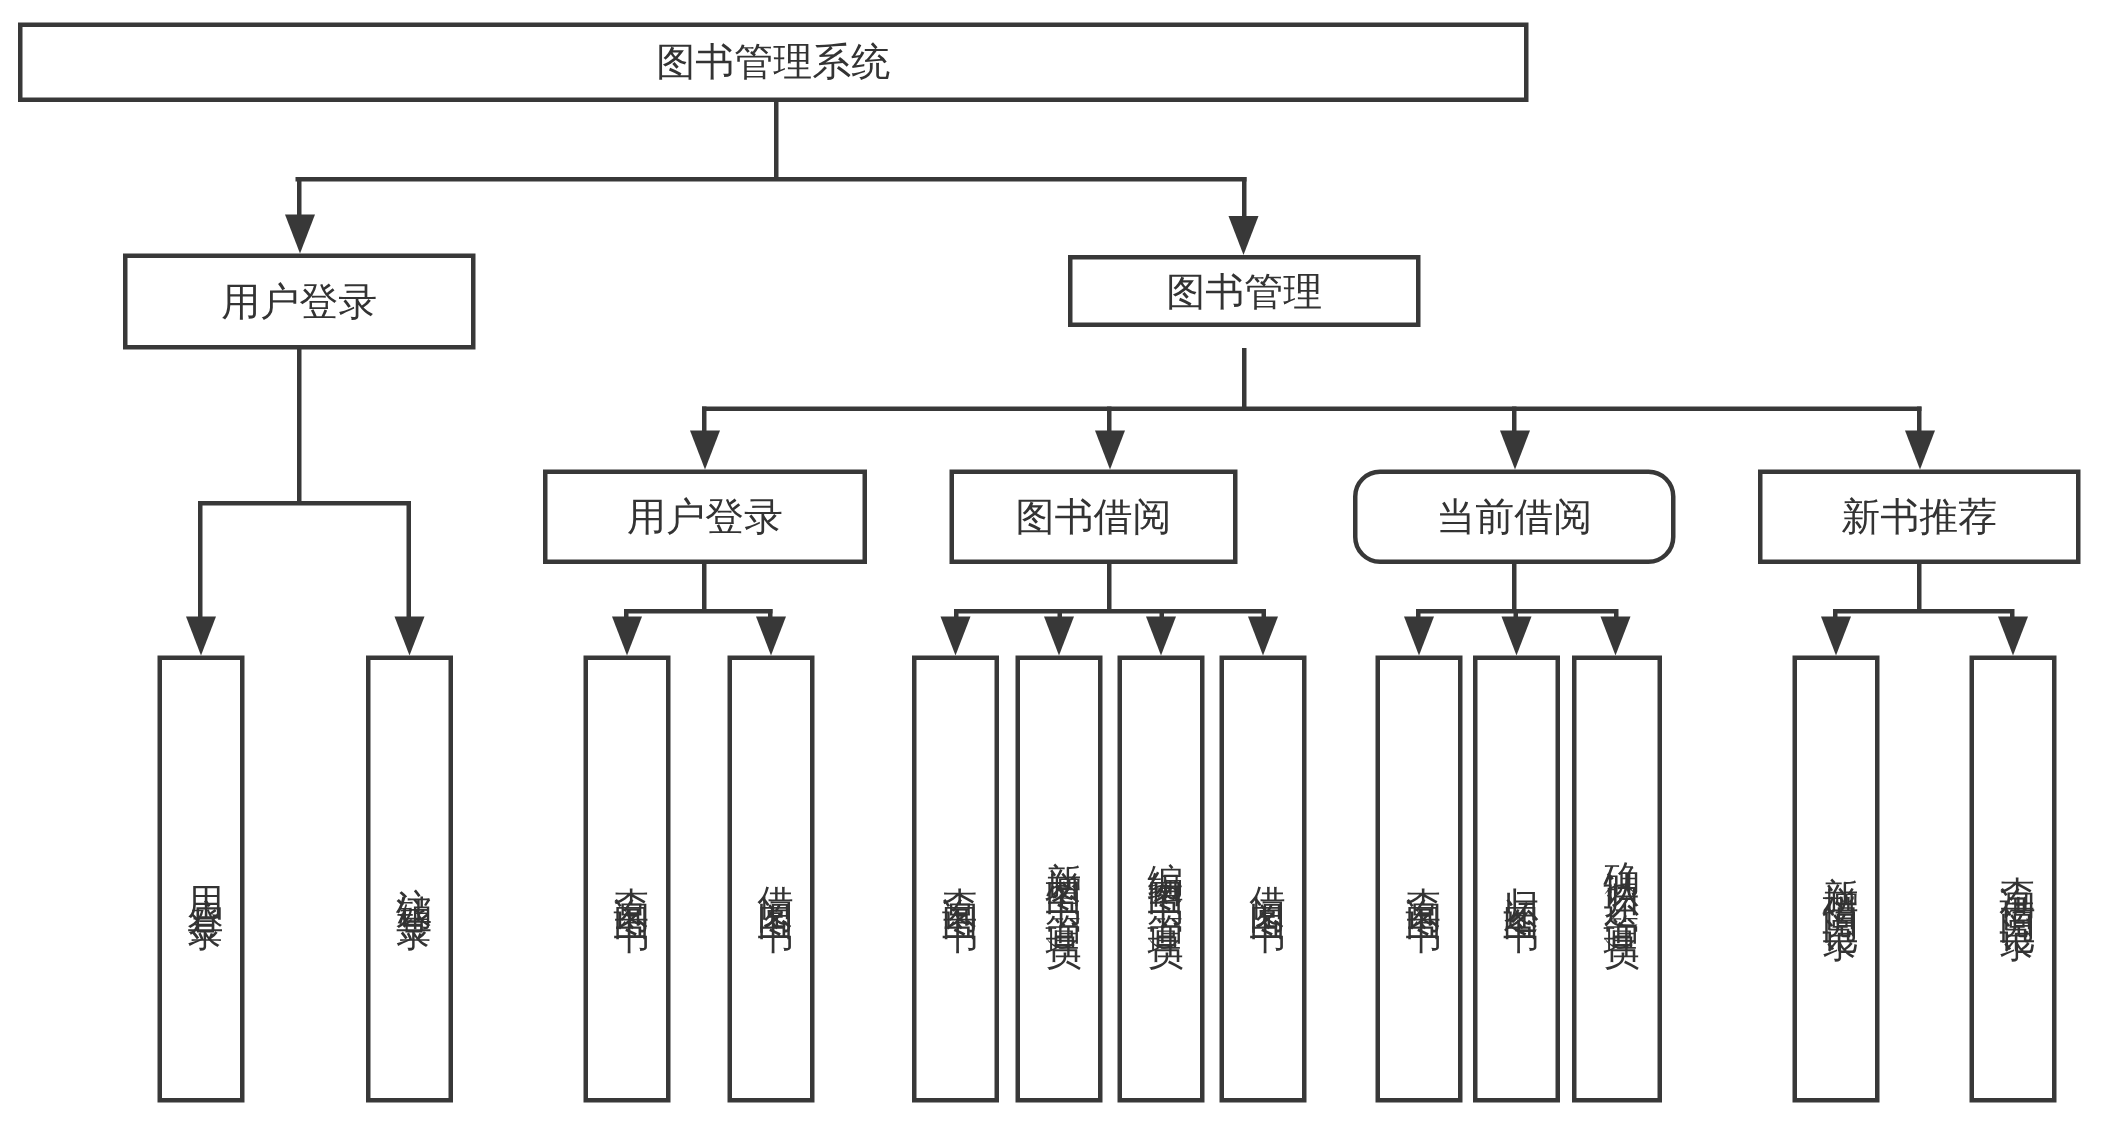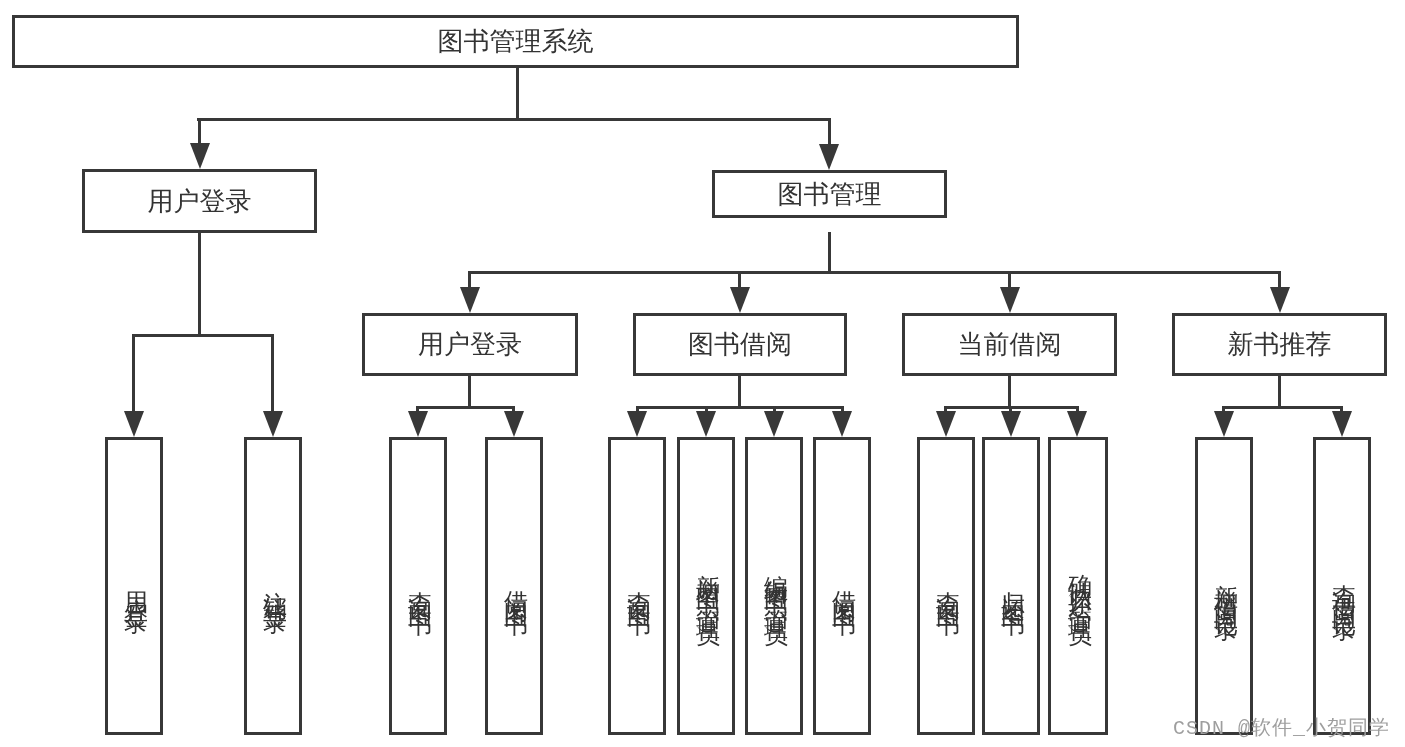--- a/index.html
+++ b/index.html
@@ -79,25 +79,25 @@
   </div>
 
   <div class="box" style="left:712px; top:170px; width:235px; height:48px;">
     <span>图书管理</span>
   </div>
 
   <div class="box" style="left:362px; top:313px; width:216px; height:63px;">
     <span>用户登录</span>
   </div>
 
-  <div class="box" style="left:633px; top:313px; width:214px; height:63px;">
+  <div class="box" style="left:633px; top:313px; width:192px; height:63px;">
     <span>图书借阅</span>
   </div>
 
-  <div class="box" style="left:902px; top:313px; width:215px; height:63px;">
+  <div class="box" style="left:902px; top:313px; width:215px; height:63px;border-radius:18px;">
     <span>当前借阅</span>
   </div>
 
   <div class="box" style="left:1172px; top:313px; width:215px; height:63px;">
     <span>新书推荐</span>
   </div>
 
   <div class="leaf" style="left:105px;">
     <span>用户登录</span>
   </div>
@@ -194,15 +194,14 @@
   <div class="vl" style="left:1076px; top:406px; height:8px;"></div>
   <div class="arr" style="left:1067px; top:411px;"></div>
 
   <div class="vl" style="left:1278px; top:375px; height:33px;"></div>
   <div class="hl" style="left:1222px; top:406px; width:120px;"></div>
   <div class="vl" style="left:1222px; top:406px; height:8px;"></div>
   <div class="arr" style="left:1214px; top:411px;"></div>
   <div class="vl" style="left:1340px; top:406px; height:8px;"></div>
   <div class="arr" style="left:1332px; top:411px;"></div>
 
-  <div class="watermark">CSDN @软件_小贺同学</div>
 
 </div>
 
 </body></html>

